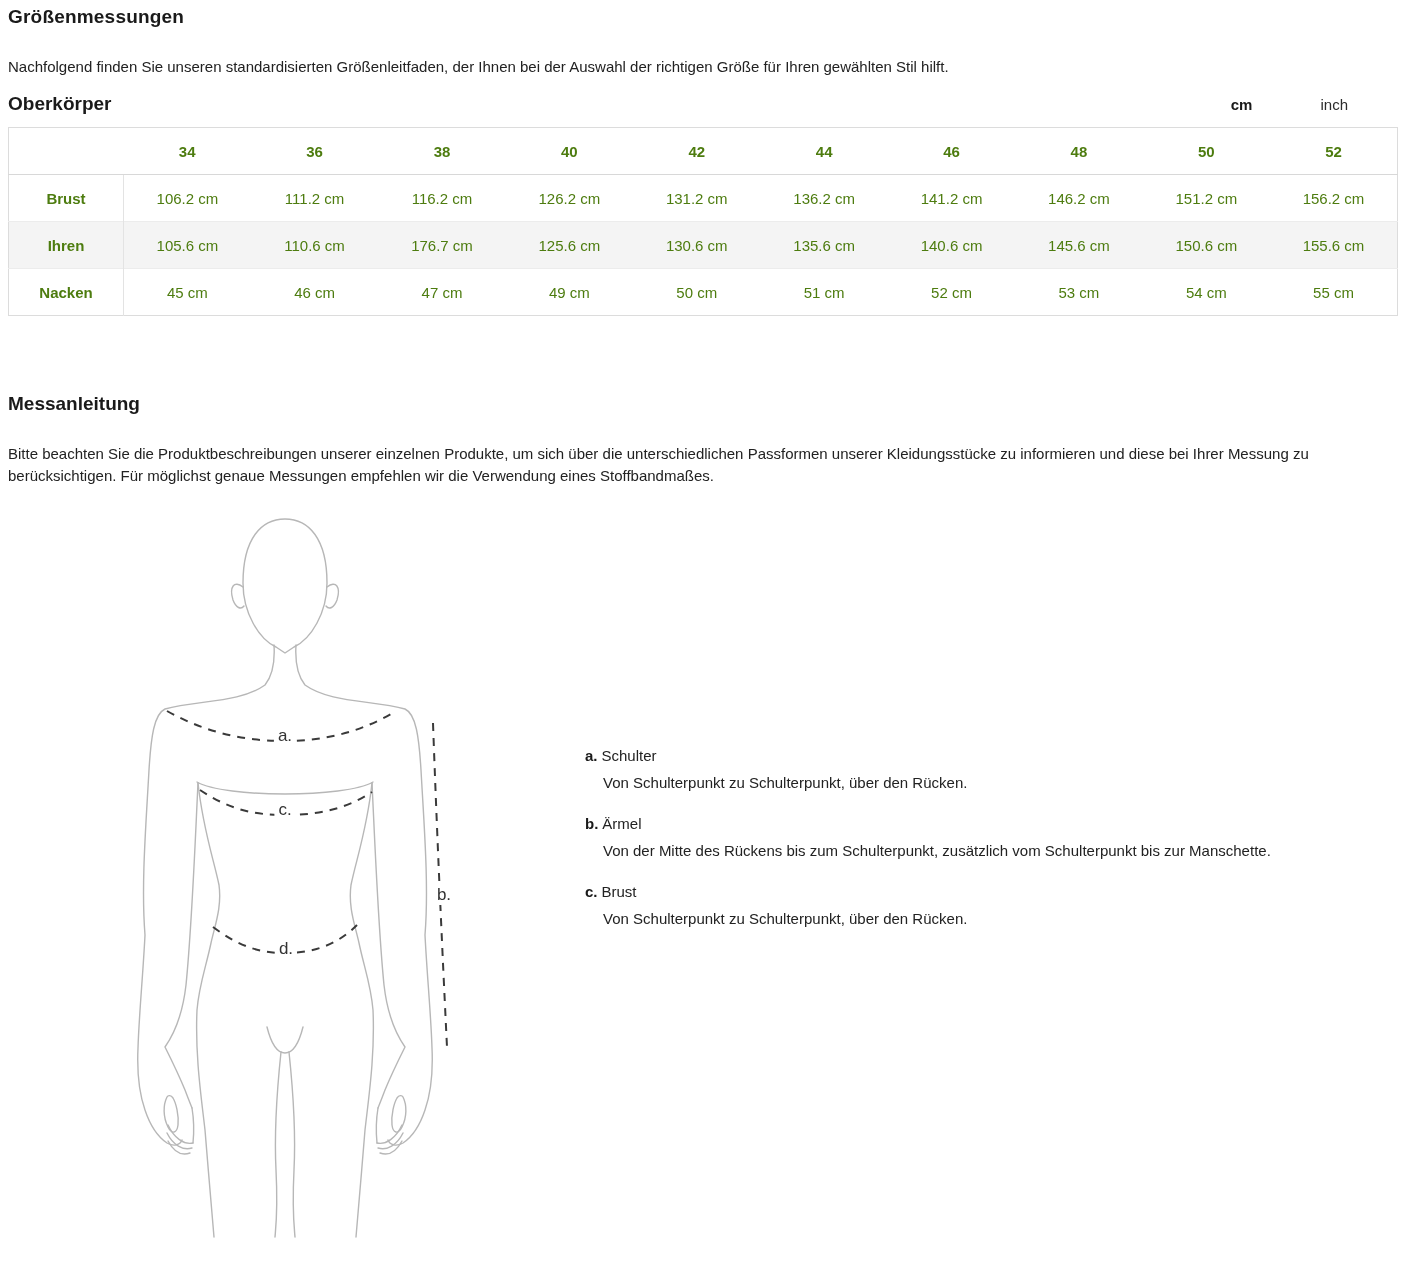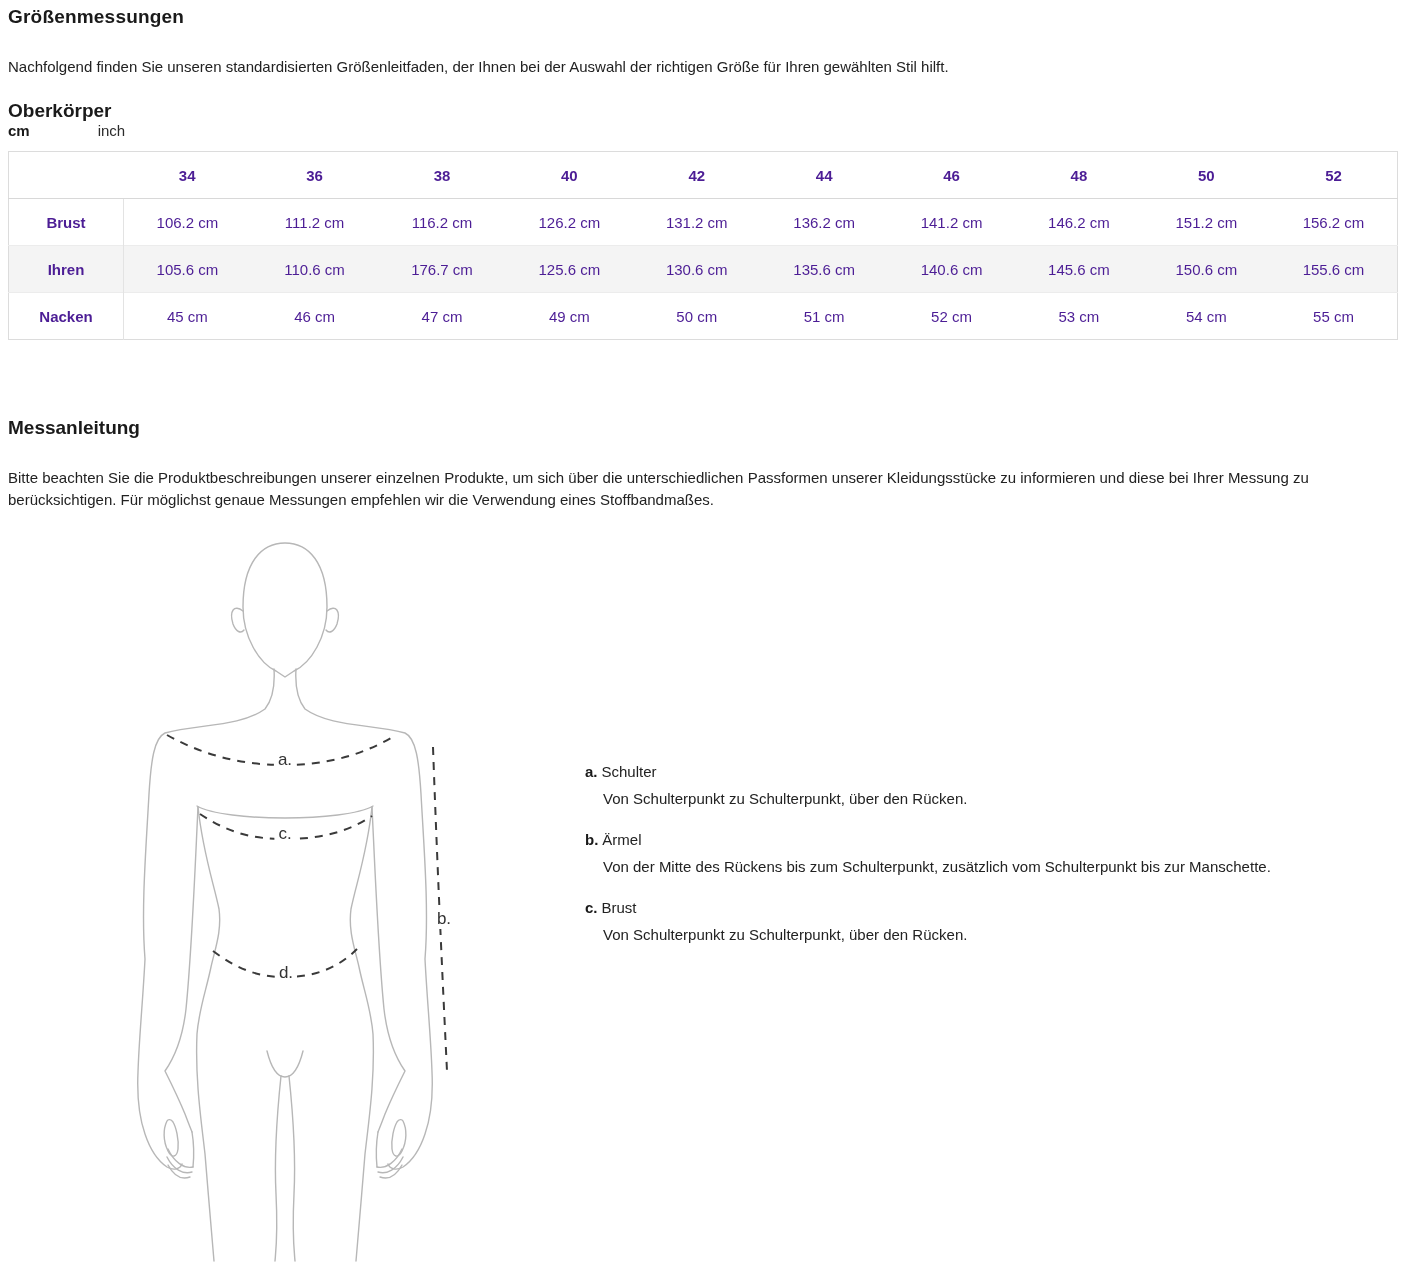--- a/index.html
+++ b/index.html
@@ -22,25 +22,24 @@
   }
   p.lead {
     margin-top: 28px;
     font-size: 15px;
     line-height: 22px;
     color: #222222;
     max-width: 1390px;
   }
 
   .section-header {
-    margin-top: 22px;
+    margin-top: 15px;
     display: flex;
     align-items: baseline;
     justify-content: space-between;
-    flex-direction: column;
   }
   .section-header h2 {
     font-size: 19px;
     font-weight: 600;
     color: #1a1a1a;
   }
   .units {
     display: flex;
     gap: 68px;
     padding-right: 50px;
@@ -63,21 +62,21 @@
     table-layout: fixed;
     border: 1px solid #dcdcdc;
     font-size: 15px;
   }
   table.size-table col.label-col { width: 115px; }
   table.size-table th, table.size-table td {
     height: 47px;
     text-align: center;
     vertical-align: middle;
     font-weight: normal;
-    color: #4c1d95;
+    color: #4d7c0f;
   }
   table.size-table thead th {
     font-weight: 700;
     border-bottom: 1px solid #d8d8d8;
   }
   table.size-table tbody th {
     font-weight: 700;
     border-right: 1px solid #e3e3e3;
   }
   table.size-table tbody tr { border-top: 1px solid #ececec; }
@@ -113,21 +112,21 @@
     line-height: 18px;
   }
   .label-a { left: 277px; top: 231px; }
   .label-c { left: 277px; top: 305px; }
   .label-d { left: 278px; top: 444px; }
   .label-b { left: 436px; top: 390px; }
 
   .measure-list {
     position: absolute;
     left: 577px;
-    top: 232px;
+    top: 240px;
     width: 790px;
   }
   .m-item { margin-bottom: 20px; font-size: 15px; line-height: 21px; }
   .m-head .m-key { font-weight: 700; color: #1a1a1a; }
   .m-head .m-name { color: #222222; margin-left: 4px; }
   .m-desc { margin-top: 6px; margin-left: 18px; color: #222222; }
 </style>
 </head>
 <body>
 

